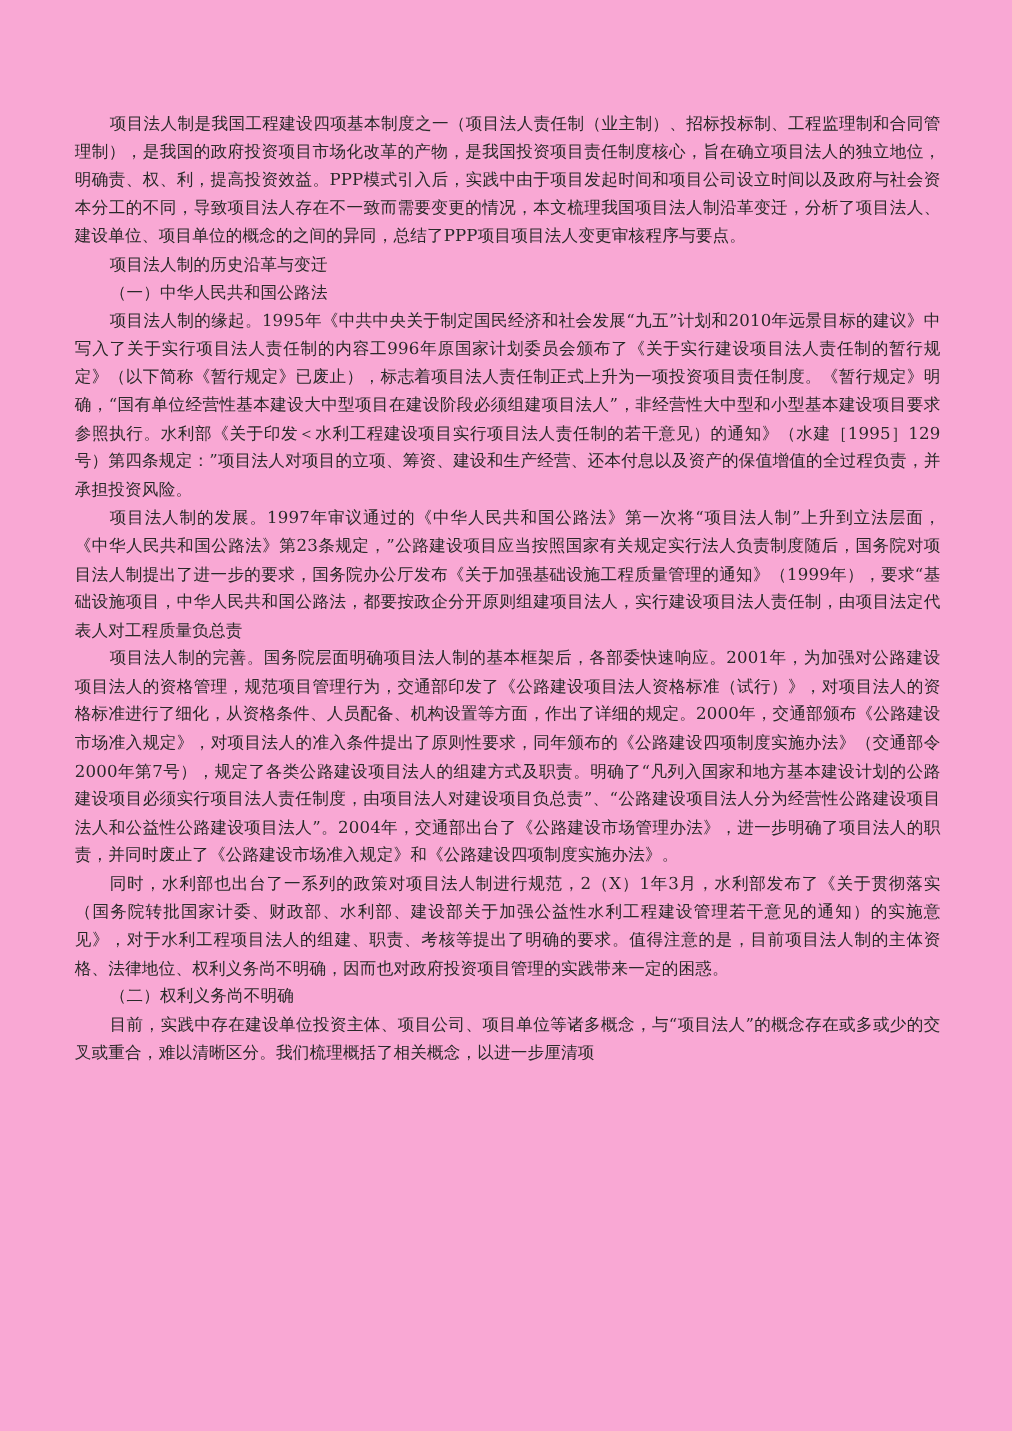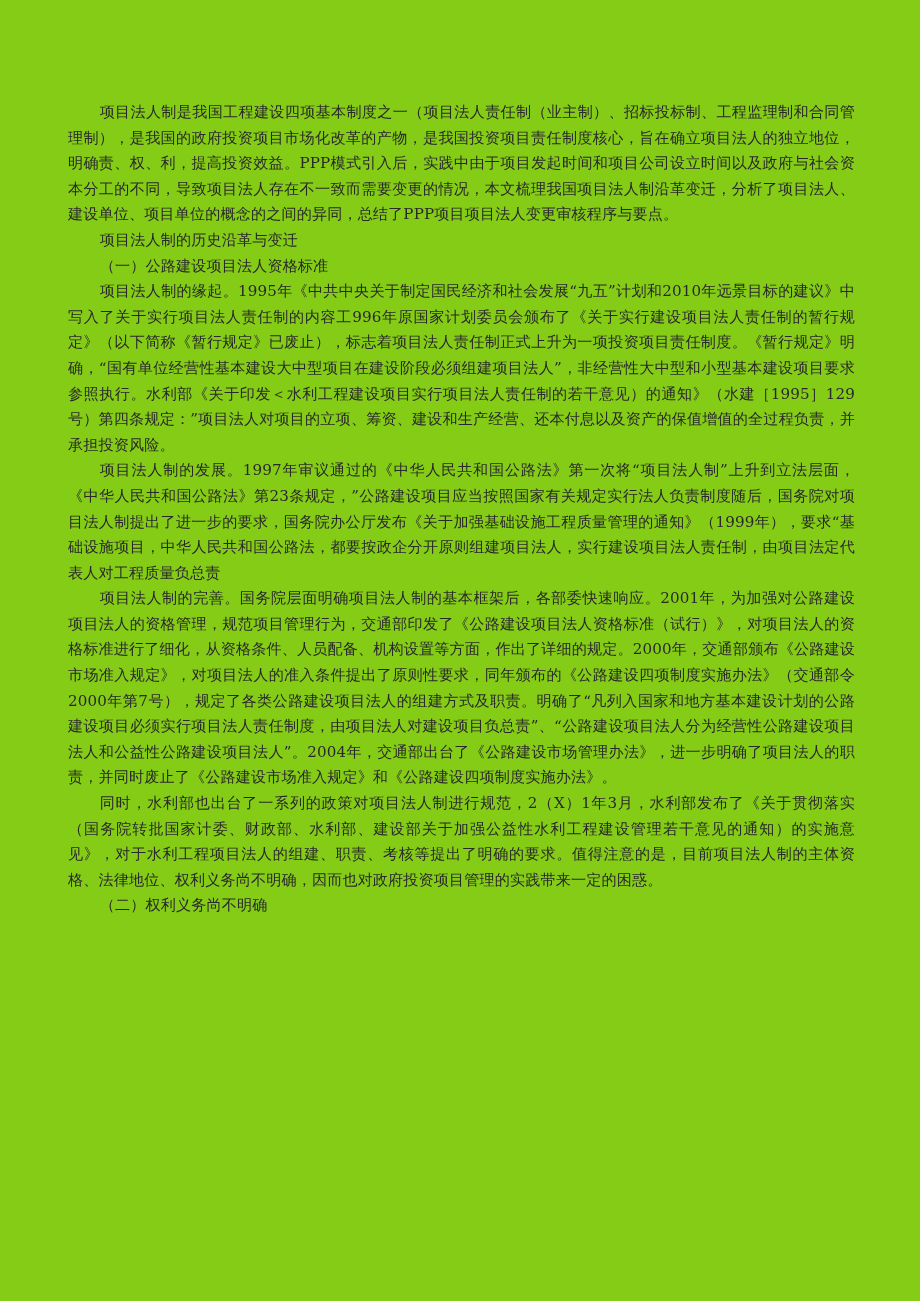--- a/index.html
+++ b/index.html
@@ -11,21 +11,21 @@
   body {
     width: 920px;
     height: 1301px;
     overflow: hidden;
     font-family: "DejaVu Serif", "Liberation Serif", serif;
   }
   .page {
     position: relative;
     width: 920px;
     height: 1301px;
-    background: #84cc16;
+    background: #f9a8d4;
     box-sizing: border-box;
   }
   .doc-body {
     position: absolute;
     left: 68px;
     top: 100px;
     width: 787px;
   }
   .para {
     margin: 0;
@@ -57,27 +57,28 @@
 <body>
 
 <div class="page">
   <div class="doc-body">
 
     <p class="para indent">项目法人制是我国工程建设四项基本制度之一（项目法人责任制（业主制）、招标投标制、工程监理制和合同管理制），是我国的政府投资项目市场化改革的产物，是我国投资项目责任制度核心，旨在确立项目法人的独立地位，明确责、权、利，提高投资效益。PPP模式引入后，实践中由于项目发起时间和项目公司设立时间以及政府与社会资本分工的不同，导致项目法人存在不一致而需要变更的情况，本文梳理我国项目法人制沿革变迁，分析了项目法人、建设单位、项目单位的概念的之间的异同，总结了PPP项目项目法人变更审核程序与要点。</p>
 
     <p class="para heading">项目法人制的历史沿革与变迁</p>
 
 
-    <p class="para heading">（一）公路建设项目法人资格标准</p>
+    <p class="para heading">（一）中华人民共和国公路法</p>
 
     <p class="para indent">项目法人制的缘起。1995年《中共中央关于制定国民经济和社会发展“九五”计划和2010年远景目标的建议》中写入了关于实行项目法人责任制的内容工996年原国家计划委员会颁布了《关于实行建设项目法人责任制的暂行规定》（以下简称《暂行规定》已废止），标志着项目法人责任制正式上升为一项投资项目责任制度。《暂行规定》明确，“国有单位经营性基本建设大中型项目在建设阶段必须组建项目法人”，非经营性大中型和小型基本建设项目要求参照执行。水利部《关于印发＜水利工程建设项目实行项目法人责任制的若干意见）的通知》（水建［1995］129号）第四条规定：”项目法人对项目的立项、筹资、建设和生产经营、还本付息以及资产的保值增值的全过程负责，并承担投资风险。</p>
 
     <p class="para indent">项目法人制的发展。1997年审议通过的《中华人民共和国公路法》第一次将“项目法人制”上升到立法层面，《中华人民共和国公路法》第23条规定，”公路建设项目应当按照国家有关规定实行法人负责制度随后，国务院对项目法人制提出了进一步的要求，国务院办公厅发布《关于加强基础设施工程质量管理的通知》（1999年），要求“基础设施项目，中华人民共和国公路法，都要按政企分开原则组建项目法人，实行建设项目法人责任制，由项目法定代表人对工程质量负总责</p>
 
     <p class="para indent">项目法人制的完善。国务院层面明确项目法人制的基本框架后，各部委快速响应。2001年，为加强对公路建设项目法人的资格管理，规范项目管理行为，交通部印发了《公路建设项目法人资格标准（试行）》，对项目法人的资格标准进行了细化，从资格条件、人员配备、机构设置等方面，作出了详细的规定。2000年，交通部颁布《公路建设市场准入规定》，对项目法人的准入条件提出了原则性要求，同年颁布的《公路建设四项制度实施办法》（交通部令2000年第7号），规定了各类公路建设项目法人的组建方式及职责。明确了“凡列入国家和地方基本建设计划的公路建设项目必须实行项目法人责任制度，由项目法人对建设项目负总责”、“公路建设项目法人分为经营性公路建设项目法人和公益性公路建设项目法人”。2004年，交通部出台了《公路建设市场管理办法》，进一步明确了项目法人的职责，并同时废止了《公路建设市场准入规定》和《公路建设四项制度实施办法》。</p>
 
     <p class="para indent">同时，水利部也出台了一系列的政策对项目法人制进行规范，2（X）1年3月，水利部发布了《关于贯彻落实（国务院转批国家计委、财政部、水利部、建设部关于加强公益性水利工程建设管理若干意见的通知）的实施意见》，对于水利工程项目法人的组建、职责、考核等提出了明确的要求。值得注意的是，目前项目法人制的主体资格、法律地位、权利义务尚不明确，因而也对政府投资项目管理的实践带来一定的困惑。</p>
 
     <p class="para heading">（二）权利义务尚不明确</p>
 
+    <p class="para indent">目前，实践中存在建设单位投资主体、项目公司、项目单位等诸多概念，与“项目法人”的概念存在或多或少的交叉或重合，难以清晰区分。我们梳理概括了相关概念，以进一步厘清项</p>
 
   </div>
 </div>
 
 </body></html>

